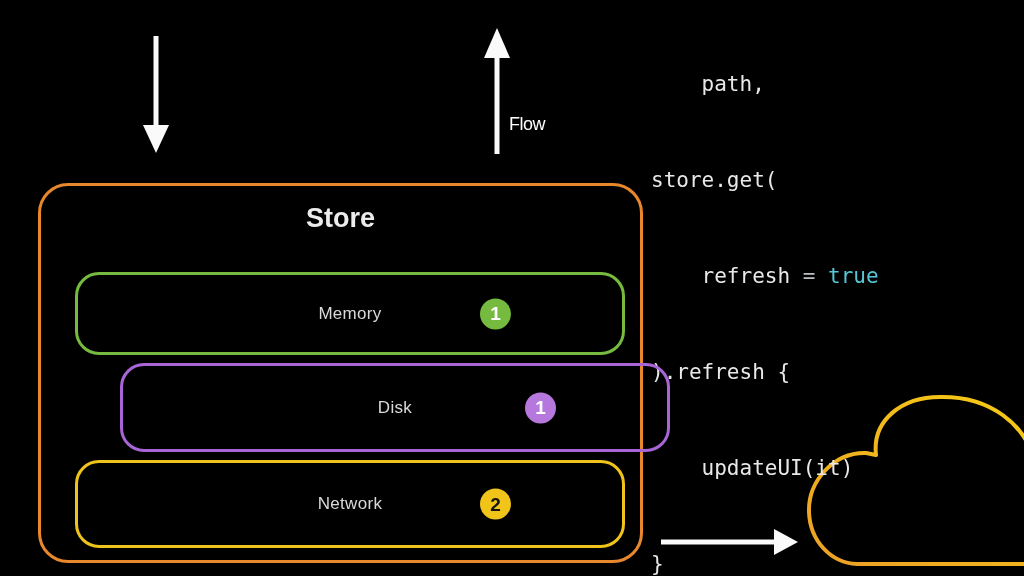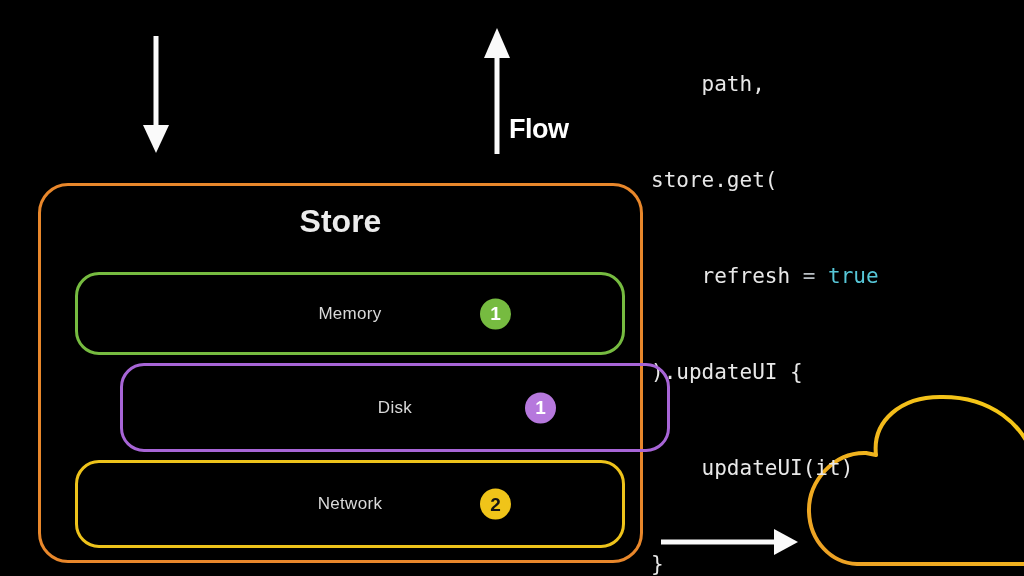--- a/index.html
+++ b/index.html
@@ -18,38 +18,38 @@
     font-size: 21px; line-height: 32px;
     color: #e8e8e8;
     white-space: pre;
   }
   .code .op { color: #b9bfc4; }
   .code .kw { color: #57c7d8; text-align: center; }
 
   
   .flow-label {
     position: absolute; left: 509px; top: 114px;
-    font-size: 27px; font-weight: bold; color: #ffffff;
+    font-size: 18px; font-weight: normal; color: #ffffff;
     letter-spacing: -0.5px;
   }
 
   
   .overlay { position: absolute; left: 0; top: 0; }
 
   
   .store {
     position: absolute; left: 38px; top: 183px;
     width: 605px; height: 380px;
     box-sizing: border-box;
     border: 3px solid #e8872b;
     border-radius: 30px;
   }
   .store-title {
     margin-top: 17px; text-align: center;
-    font-size: 32px; font-weight: bold; color: #ececec;
+    font-size: 27px; font-weight: bold; color: #ececec;
   }
   .layer {
     position: absolute; left: 34px; width: 550px;
     box-sizing: border-box; border-radius: 24px;
   }
   .layer.memory  { top: 86px;  height: 83px; border: 3px solid #76bb40; }
   .layer.disk    { top: 177px; height: 89px; border: 3px solid #a765d6; margin-left: 45px; }
   .layer.network { top: 274px; height: 88px; border: 3px solid #eec31b; }
   .layer-label {
     position: absolute; left: 0; right: 0; top: 50%;
@@ -101,21 +101,21 @@
            C 872 420 902 397 940 397
            C 990 396 1026 424 1036 465
            C 1070 473 1093 510 1091 564
            L 857 564" fill="none" stroke="url(#cloudGrad)" stroke-width="4" stroke-linejoin="round" stroke-linecap="round"></path>
 </svg>
 
 <div class="code">
   <div>    path,</div>
   <div>store.get(</div>
   <div><span>    refresh </span><span class="op">= </span><span class="kw">true</span></div>
-  <div>).updateUI {</div>
+  <div>).refresh {</div>
   <div>    updateUI(it)</div>
   <div>}</div>
 </div>
 
 <div class="flow-label">Flow</div>
 
 <div class="store">
   <div class="store-title">Store</div>
 
   <div class="layer memory">

